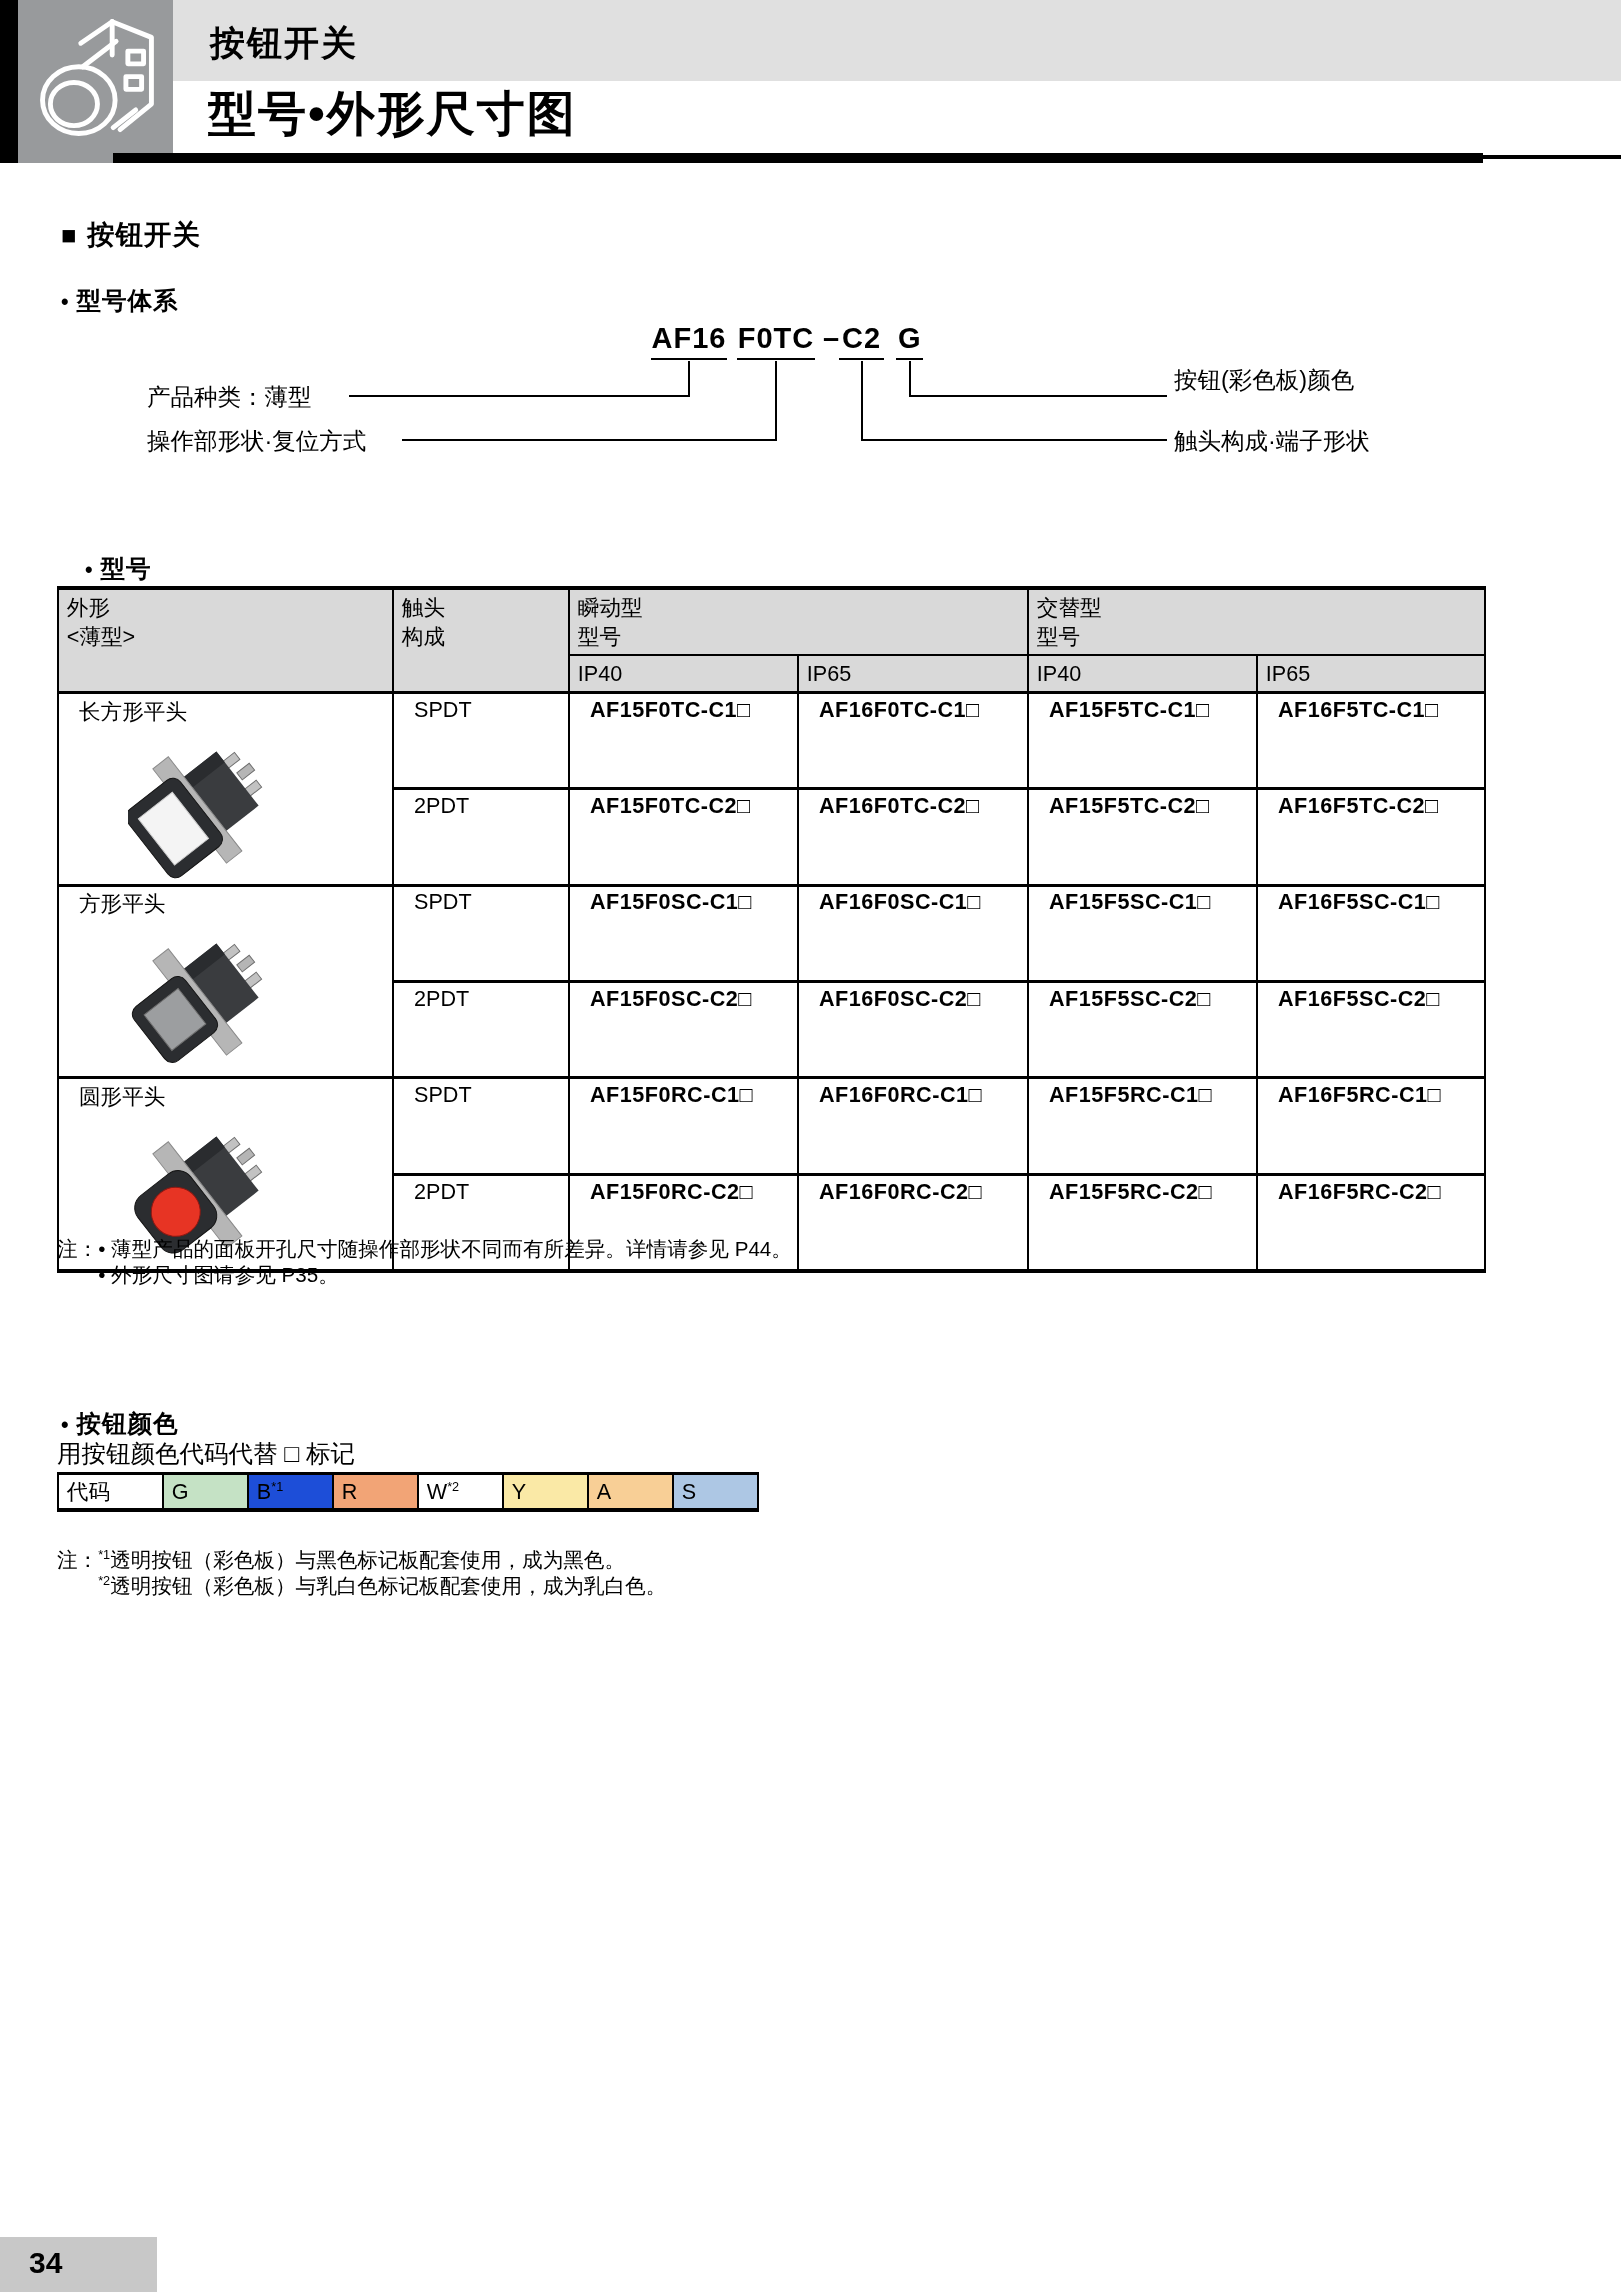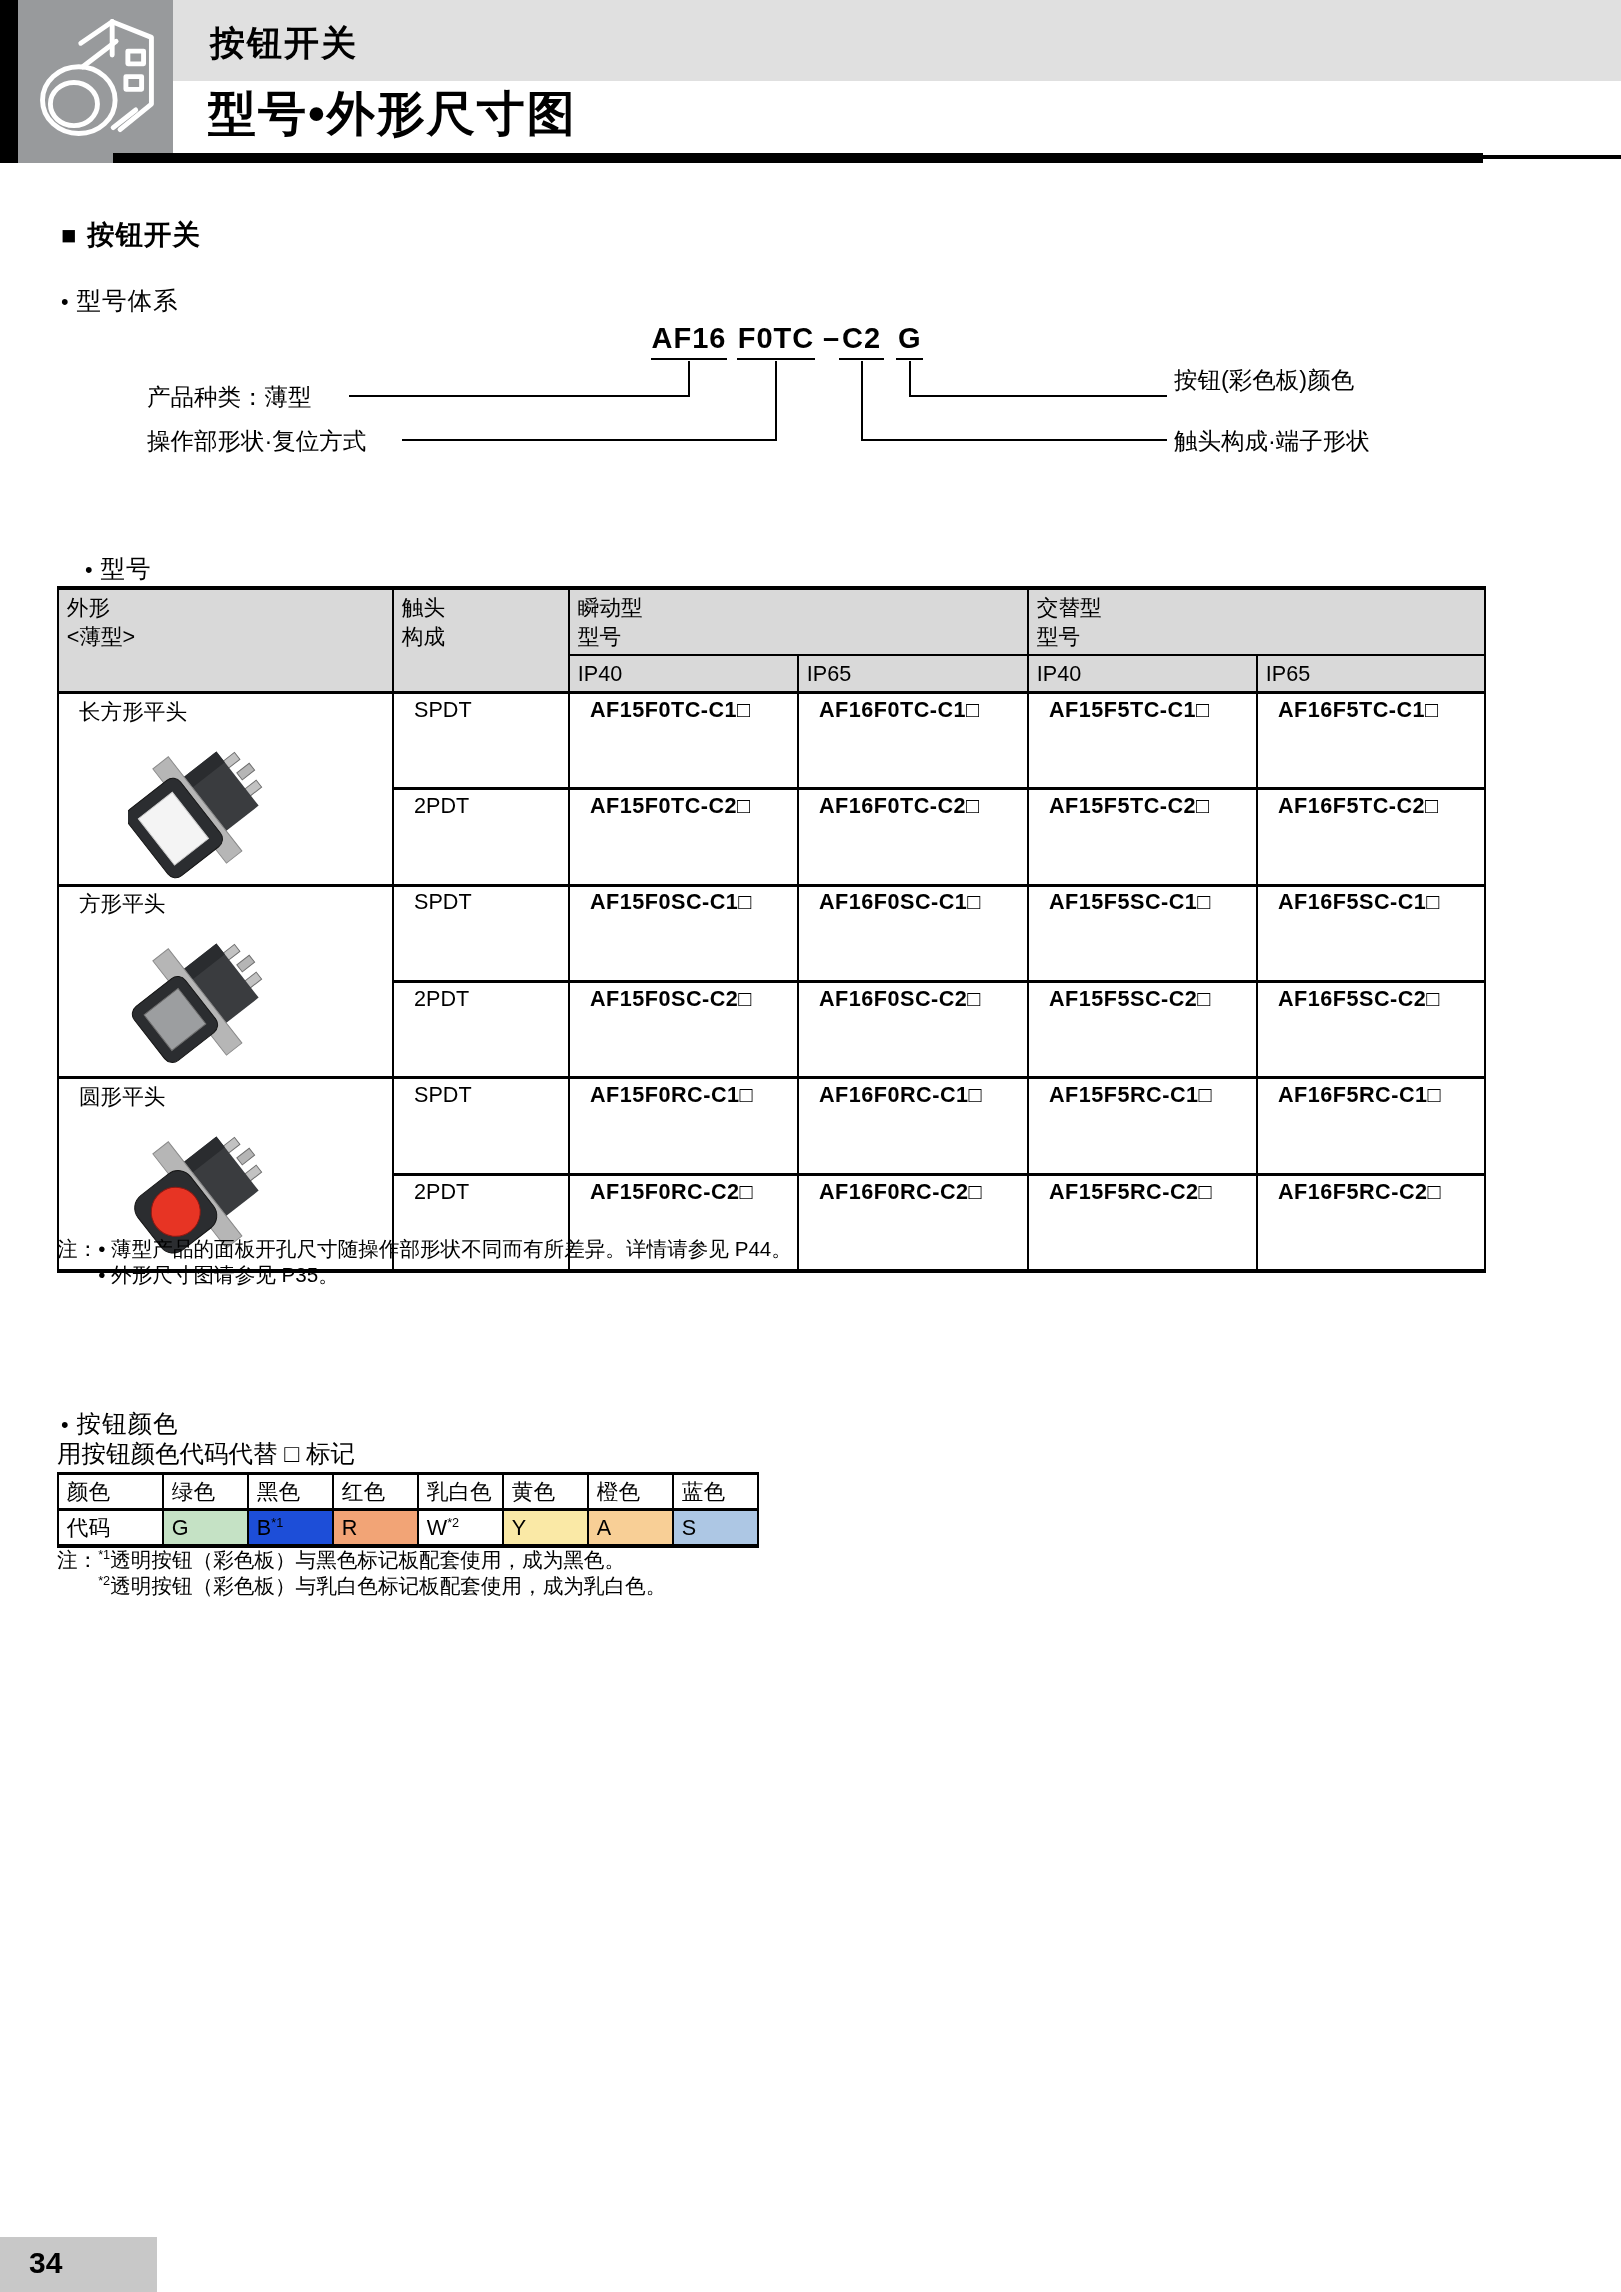--- a/index.html
+++ b/index.html
@@ -11,21 +11,21 @@
   .logo-box{position:absolute;left:17.6px;top:0;width:155px;height:163px;background:#989a9c;}
   .head-band{position:absolute;left:173px;top:0;width:1449px;height:81px;background:#e0e0e0;}
   .category-title{position:absolute;left:210px;top:19.6px;font-size:35px;font-weight:bold;letter-spacing:2px;}
   .page-title{position:absolute;left:208px;top:82px;font-size:48px;font-weight:bold;letter-spacing:2px;}
   .title-rule{position:absolute;left:113px;top:153px;width:1370px;height:9.8px;background:#000;}
   .title-rule-thin{position:absolute;left:1483px;top:155px;width:138px;height:3.9px;background:#000;}
 
   
   .sec-heading{position:absolute;left:61px;top:217px;font-size:27.4px;font-weight:bold;letter-spacing:1px;}
   .sec-heading .marker{margin-right:9.8px;font-size:25.5px;}
-  .sub-heading{position:absolute;font-size:24.5px;font-weight:normal;letter-spacing:1px;}
+  .sub-heading{position:absolute;font-size:24.5px;font-weight:bold;letter-spacing:1px;}
   .sub-heading .bullet{margin-right:6.9px;font-size:21.6px;}
   #sub-system{left:61px;top:284px;}
   #sub-models{left:61px;top:552px;margin-left:24px;}
   #sub-colors{left:61px;top:1407px;}
 
   
   .code-token{position:absolute;top:322px;height:36px;font-size:29px;font-weight:bold;
               text-align:center;border-bottom:2.9px solid #000;letter-spacing:1px;}
   .code-dash{position:absolute;top:322px;font-size:29px;font-weight:bold;}
   .dl{position:absolute;width:2px;background:#000;}
@@ -275,30 +275,20 @@
       <col style="width:105px">
         <col style="width:85px">
         <col style="width:85px">
         <col style="width:85px">
       <col style="width:85px">
         <col style="width:85px">
         <col style="width:85px">
         <col style="width:85px">
     </colgroup>
     <tbody>
-        <tr style="height:33px">
-      <td>颜色</td>
-      <td>绿色</td>
-      <td>黑色</td>
-      <td>红色</td>
-      <td>乳白色</td>
-      <td>黄色</td>
-      <td>橙色</td>
-      <td>蓝色</td>
-    </tr>
     <tr style="height:36px" class="code-row">
       <td>代码</td>
       <td style="background: rgb(197, 226, 197);"><span>G</span><sup></sup></td>
       <td style="background: #1d4ed8;"><span>B</span><sup>*1</sup></td>
       <td style="background: rgb(242, 164, 118);"><span>R</span><sup></sup></td>
       <td style="background: rgb(255, 255, 255);"><span>W</span><sup>*2</sup></td>
       <td style="background: rgb(250, 233, 166);"><span>Y</span><sup></sup></td>
       <td style="background: rgb(248, 207, 150);"><span>A</span><sup></sup></td>
       <td style="background: rgb(173, 199, 228);"><span>S</span><sup></sup></td>
     </tr>

